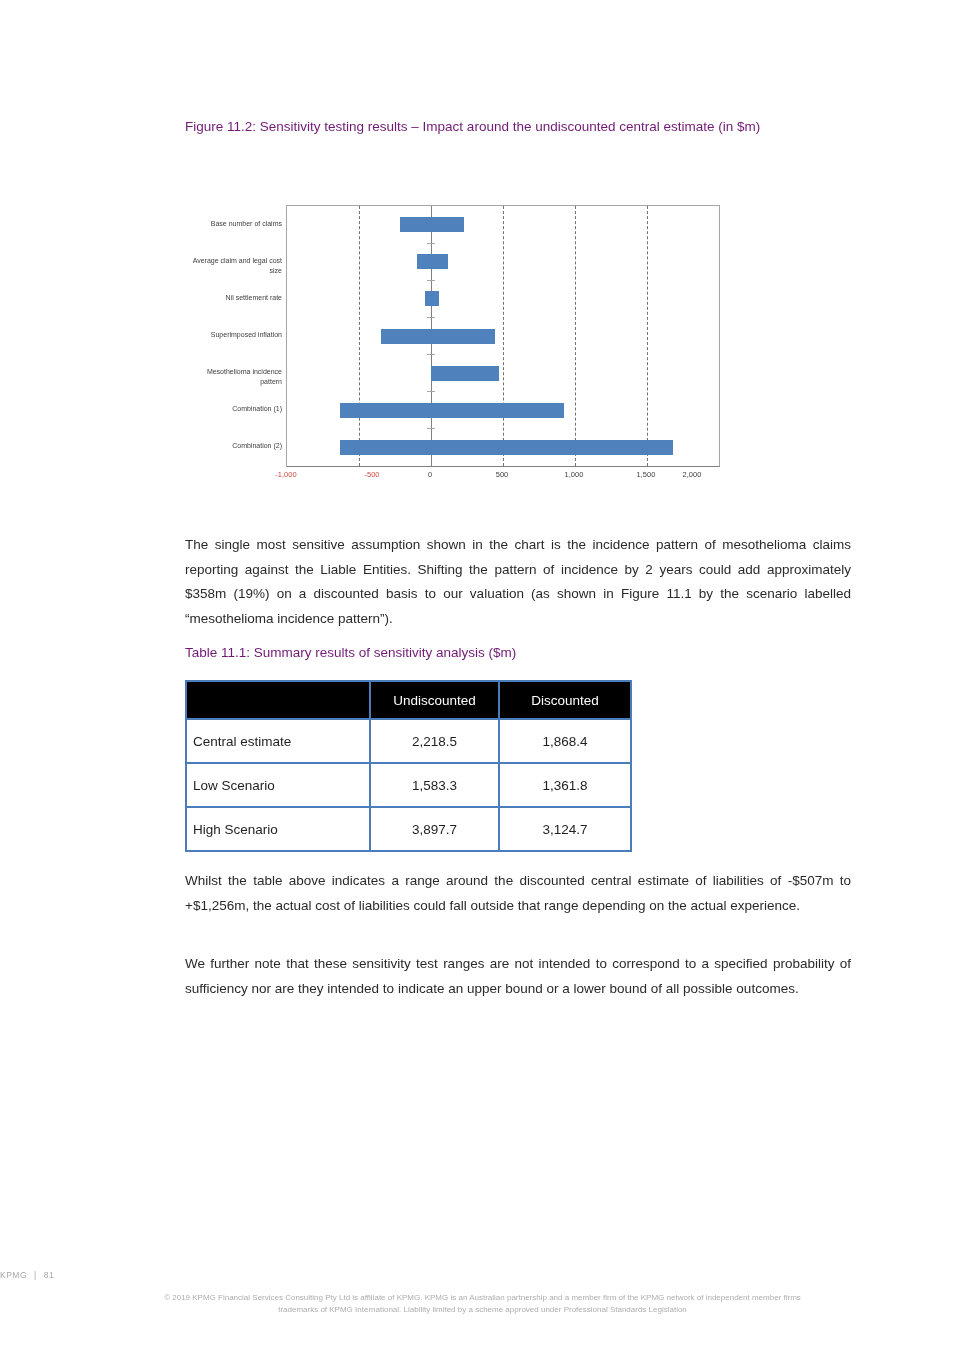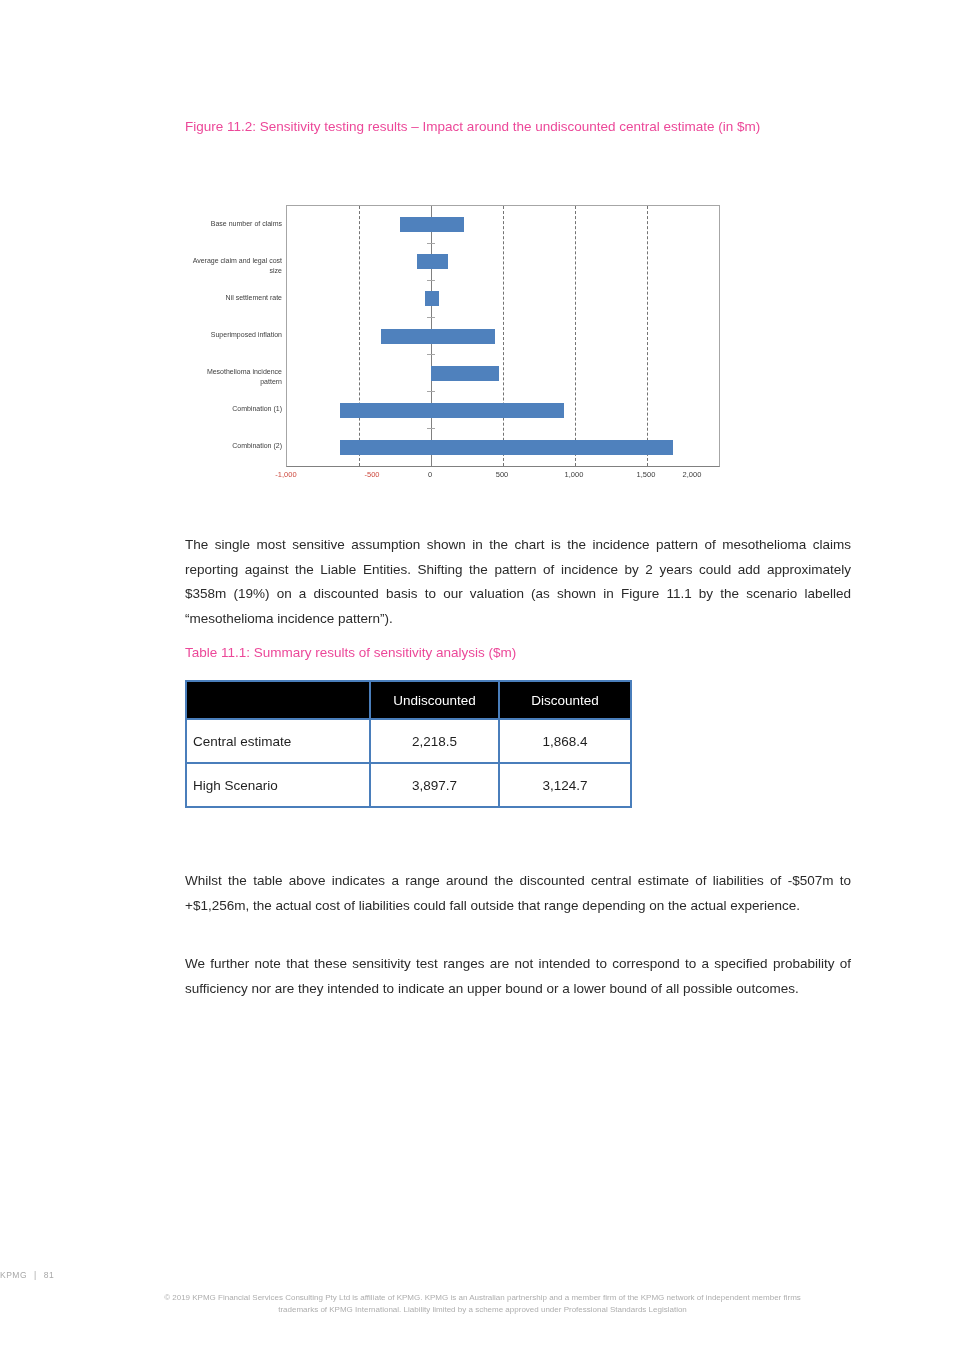--- a/index.html
+++ b/index.html
@@ -6,21 +6,21 @@
   .page{
     position:relative;
     width:965px;height:1365px;
     background:#ffffff;
     font-family:"Liberation Sans", sans-serif;
     overflow:hidden;
   }
   
   .blue-title{
     position:absolute;left:185px;width:670px;
-    color:#ec4899;font-size:13.5px;line-height:21px;
+    color:#701a75;font-size:13.5px;line-height:21px;
   }
   .fig-title{top:116px;}
   .tbl-title{top:642px;}
   
   .chart{position:absolute;left:185px;top:205px;width:545px;height:285px;}
   .plot{
     position:absolute;left:101px;top:0;width:432px;height:260px;
     border:1px solid #a6a6a6;border-bottom:1px solid #808080;
     background:#ffffff;
   }
@@ -135,20 +135,25 @@
         <th class="col-num2">Discounted</th>
       </tr>
     </thead>
     <tbody id="table-body">
         <tr>
           <td class="rowlabel">Central estimate</td>
           <td class="num">2,218.5</td>
           <td class="num">1,868.4</td>
         </tr>
         <tr>
+          <td class="rowlabel">Low Scenario</td>
+          <td class="num">1,583.3</td>
+          <td class="num">1,361.8</td>
+        </tr>
+        <tr>
           <td class="rowlabel">High Scenario</td>
           <td class="num">3,897.7</td>
           <td class="num">3,124.7</td>
         </tr>
       </tbody>
   </table>
 
   <p class="para p2">Whilst the table above indicates a range around the discounted central estimate of liabilities of -$507m to +$1,256m, the actual cost of liabilities could fall outside that range depending on the actual experience.</p>
 
   <p class="para p3">We further note that these sensitivity test ranges are not intended to correspond to a specified probability of sufficiency nor are they intended to indicate an upper bound or a lower bound of all possible outcomes.</p>

